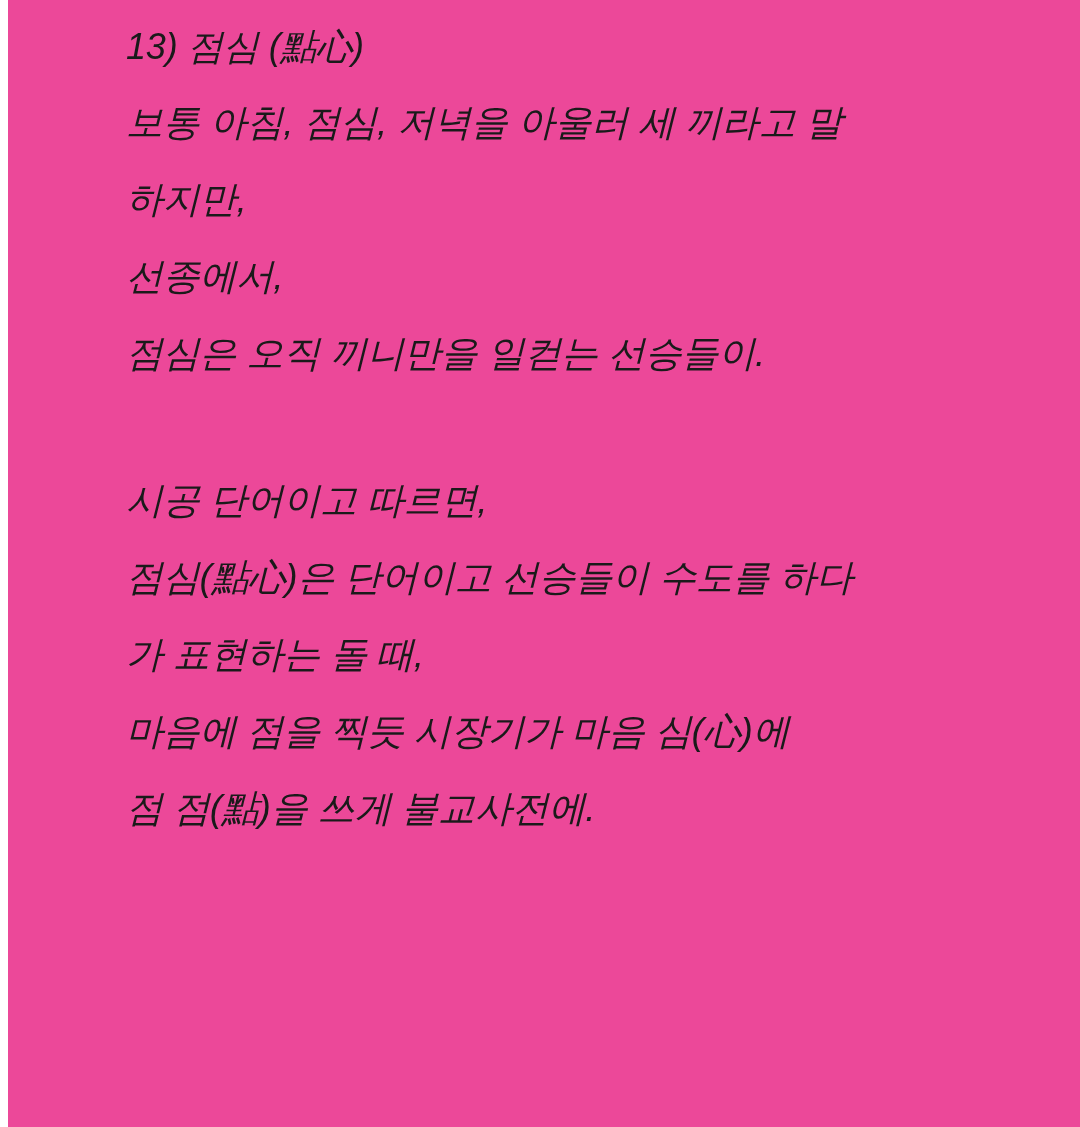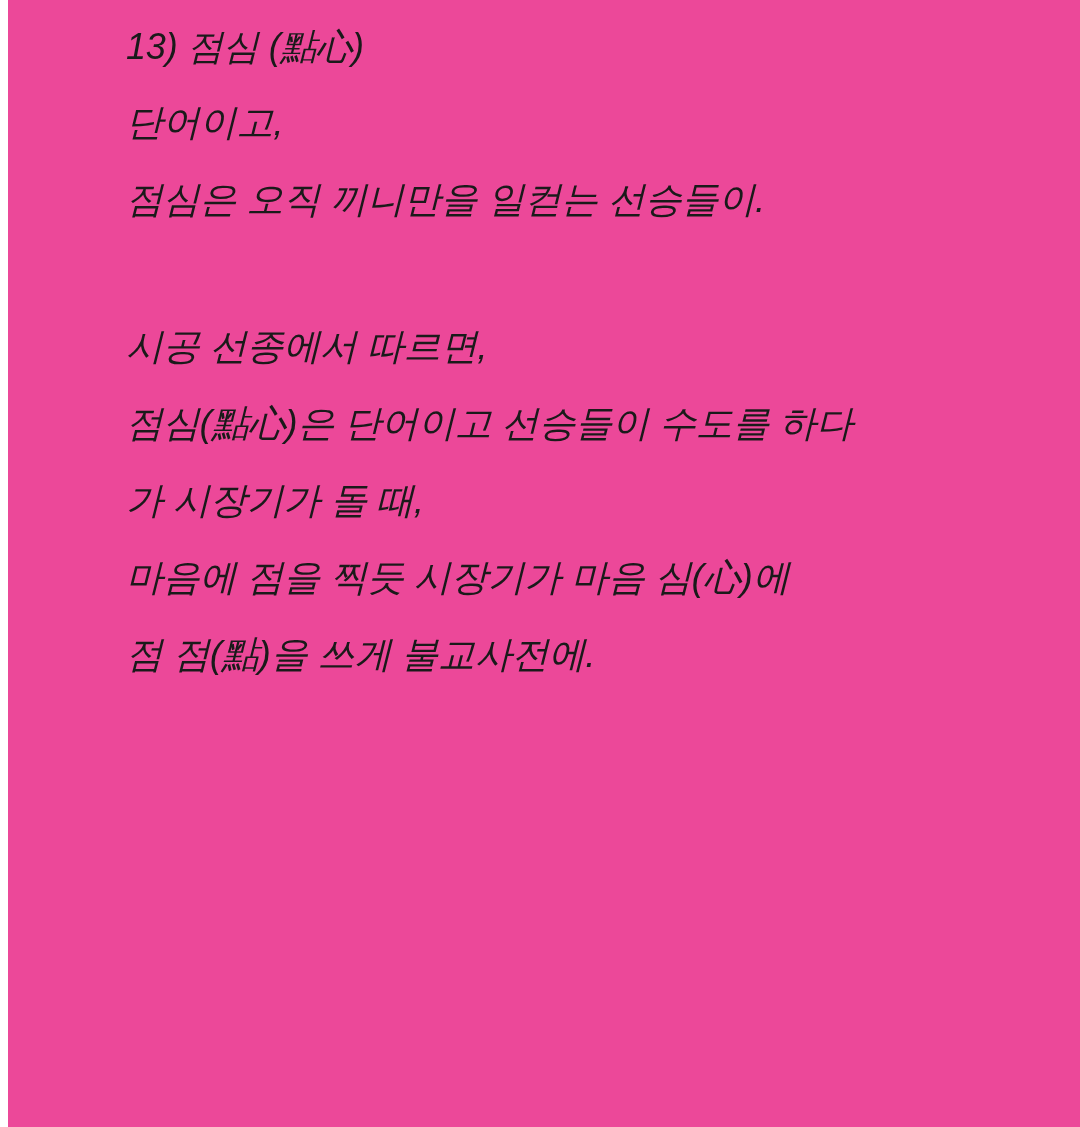--- a/index.html
+++ b/index.html
@@ -71,30 +71,32 @@
 </head>
 <body>
 
 <div id="page">
 
   <div class="content">
 
     <div class="line heading">13) 점심 (點心)</div>
 
     <div>
-      <div class="line">단어이고,</div>
+      <div class="line">보통 아침, 점심, 저녁을 아울러 세 끼라고 말</div>
+      <div class="line">하지만,</div>
+      <div class="line">선종에서,</div>
       <div class="line">점심은 오직 끼니만을 일컫는 선승들이.</div>
     </div>
 
     <div class="spacer"></div>
 
     <div>
-      <div class="line">시공 선종에서 따르면,</div>
+      <div class="line">시공 단어이고 따르면,</div>
       <div class="line">점심(點心)은 단어이고 선승들이 수도를 하다</div>
-      <div class="line">가 시장기가 돌 때,</div>
+      <div class="line">가 표현하는 돌 때,</div>
       <div class="line">마음에 점을 찍듯 시장기가 마음 심(心)에</div>
       <div class="line">점 점(點)을 쓰게 불교사전에.</div>
     </div>
 
   </div>
 
   <div id="scrollbar-track">
     <div id="scrollbar-thumb" style="background: rgb(210, 210, 210);"></div>
   </div>
 

